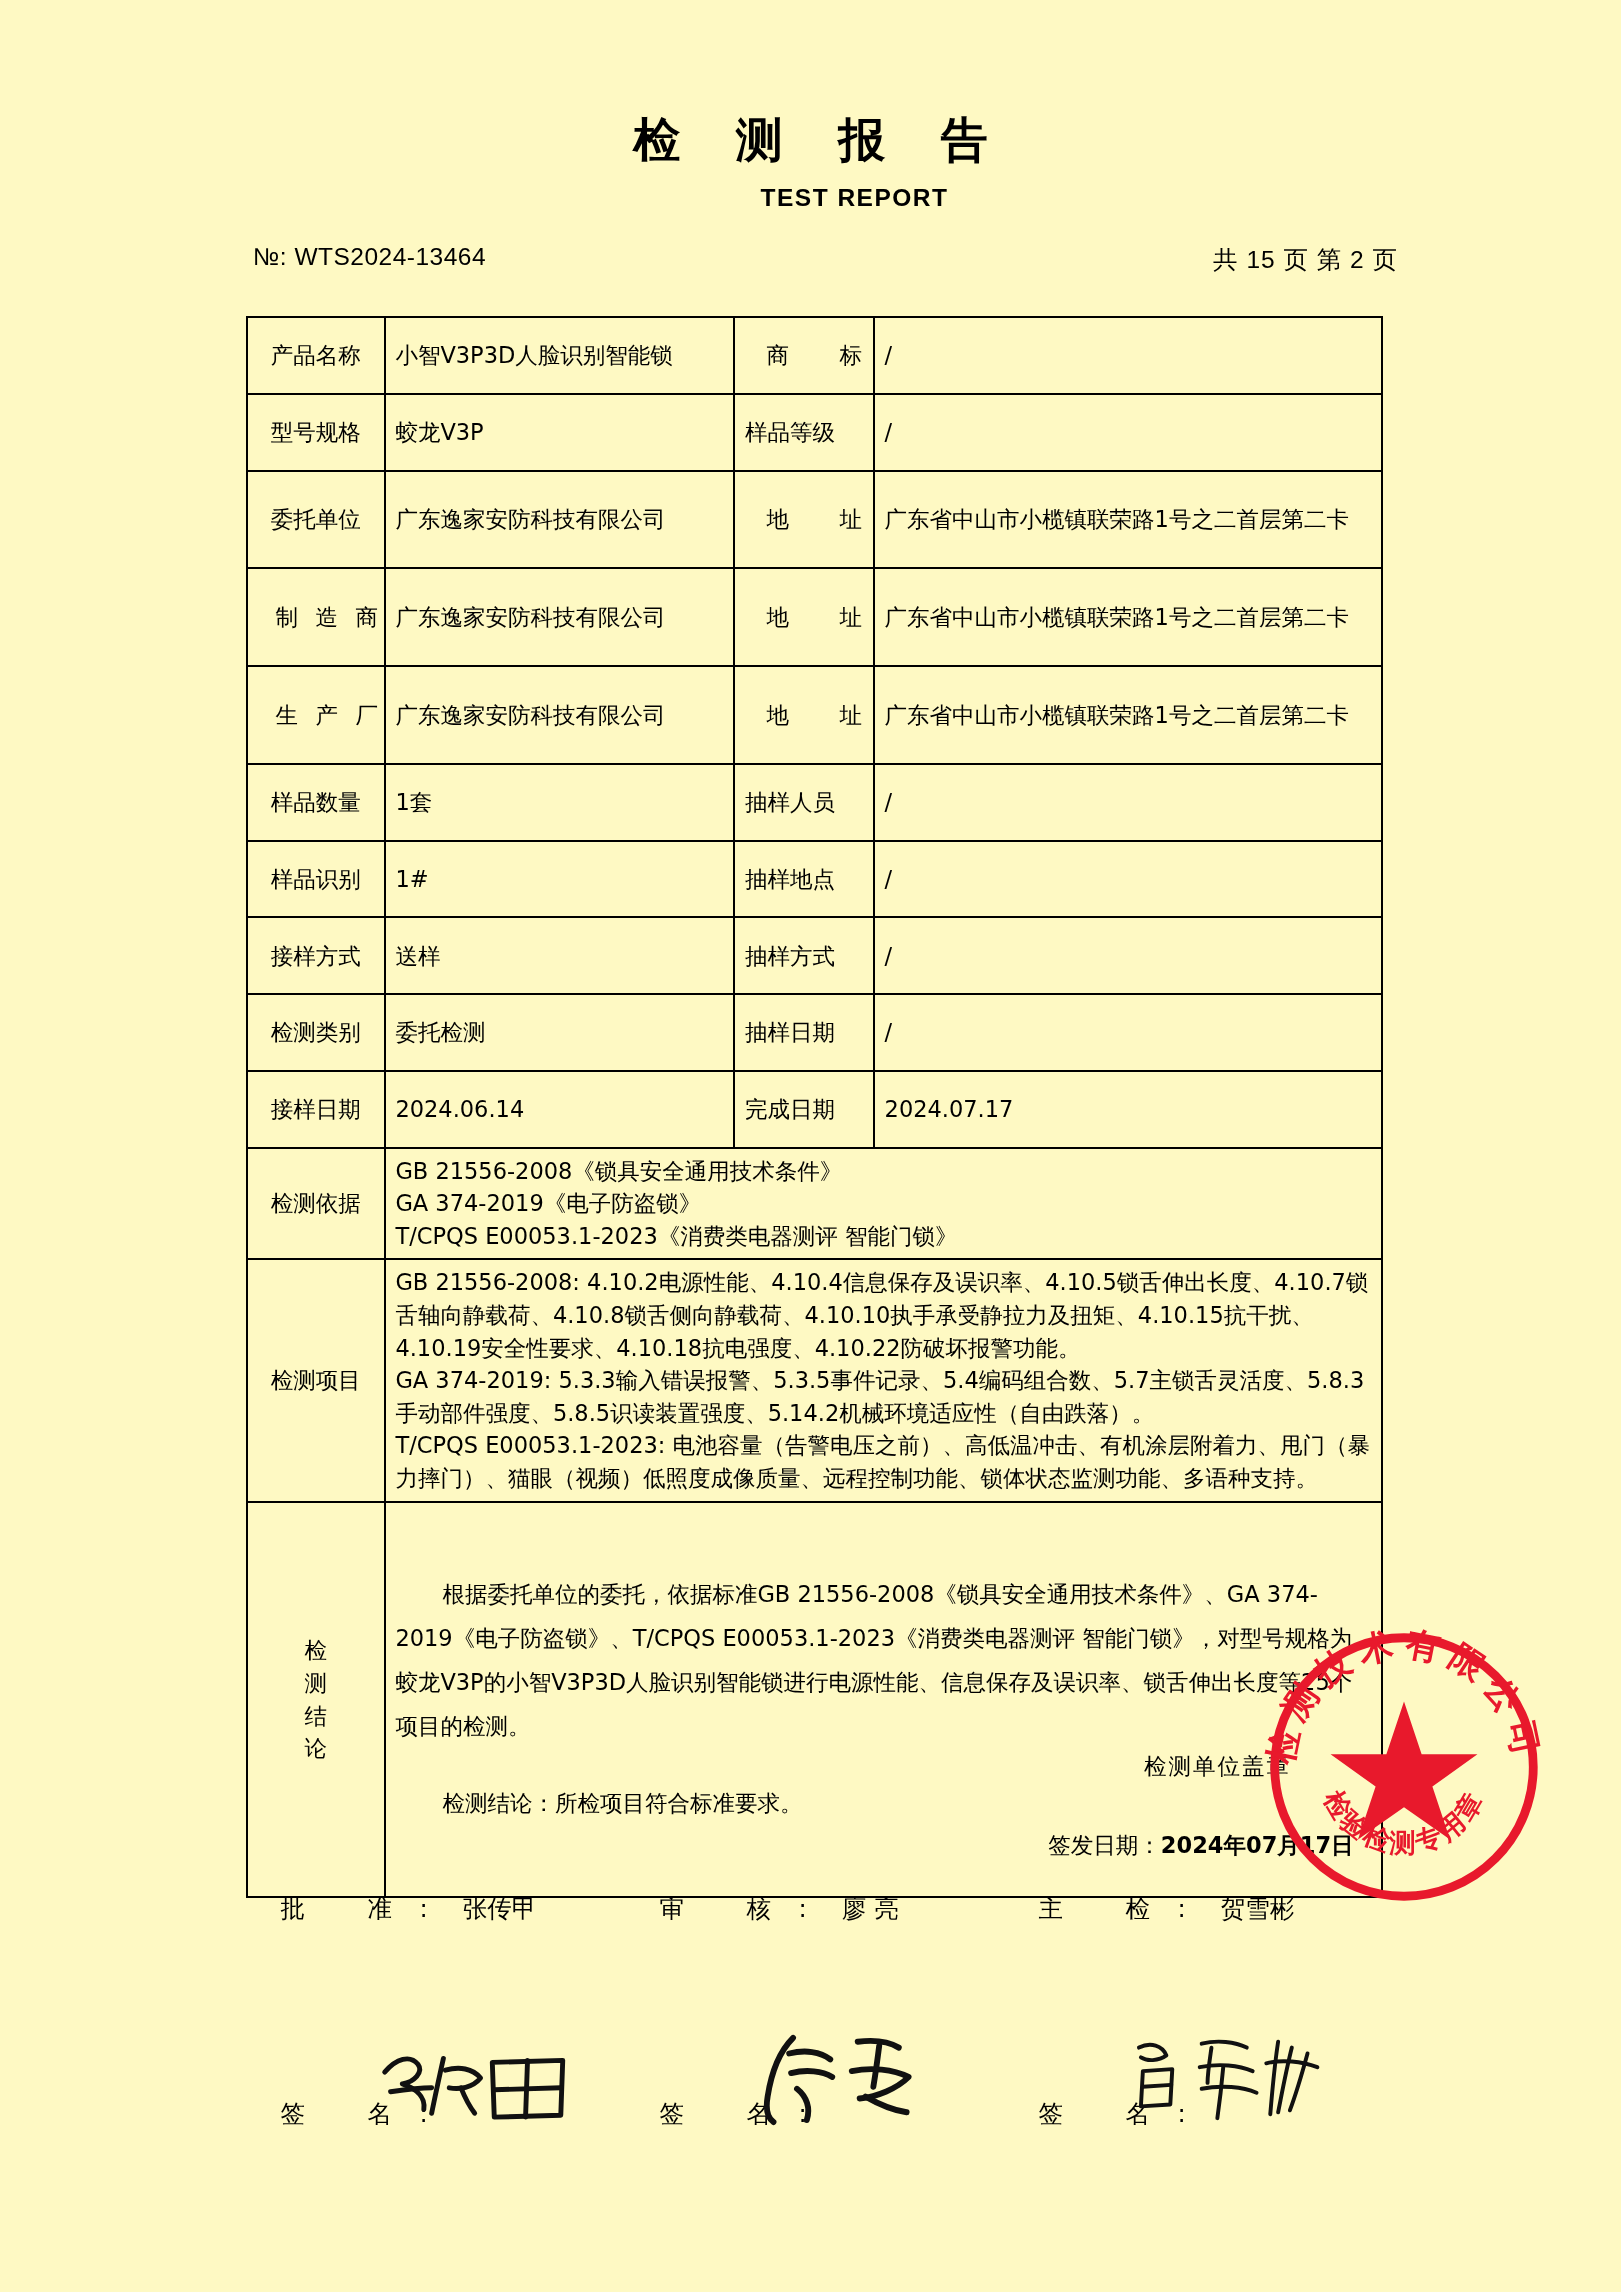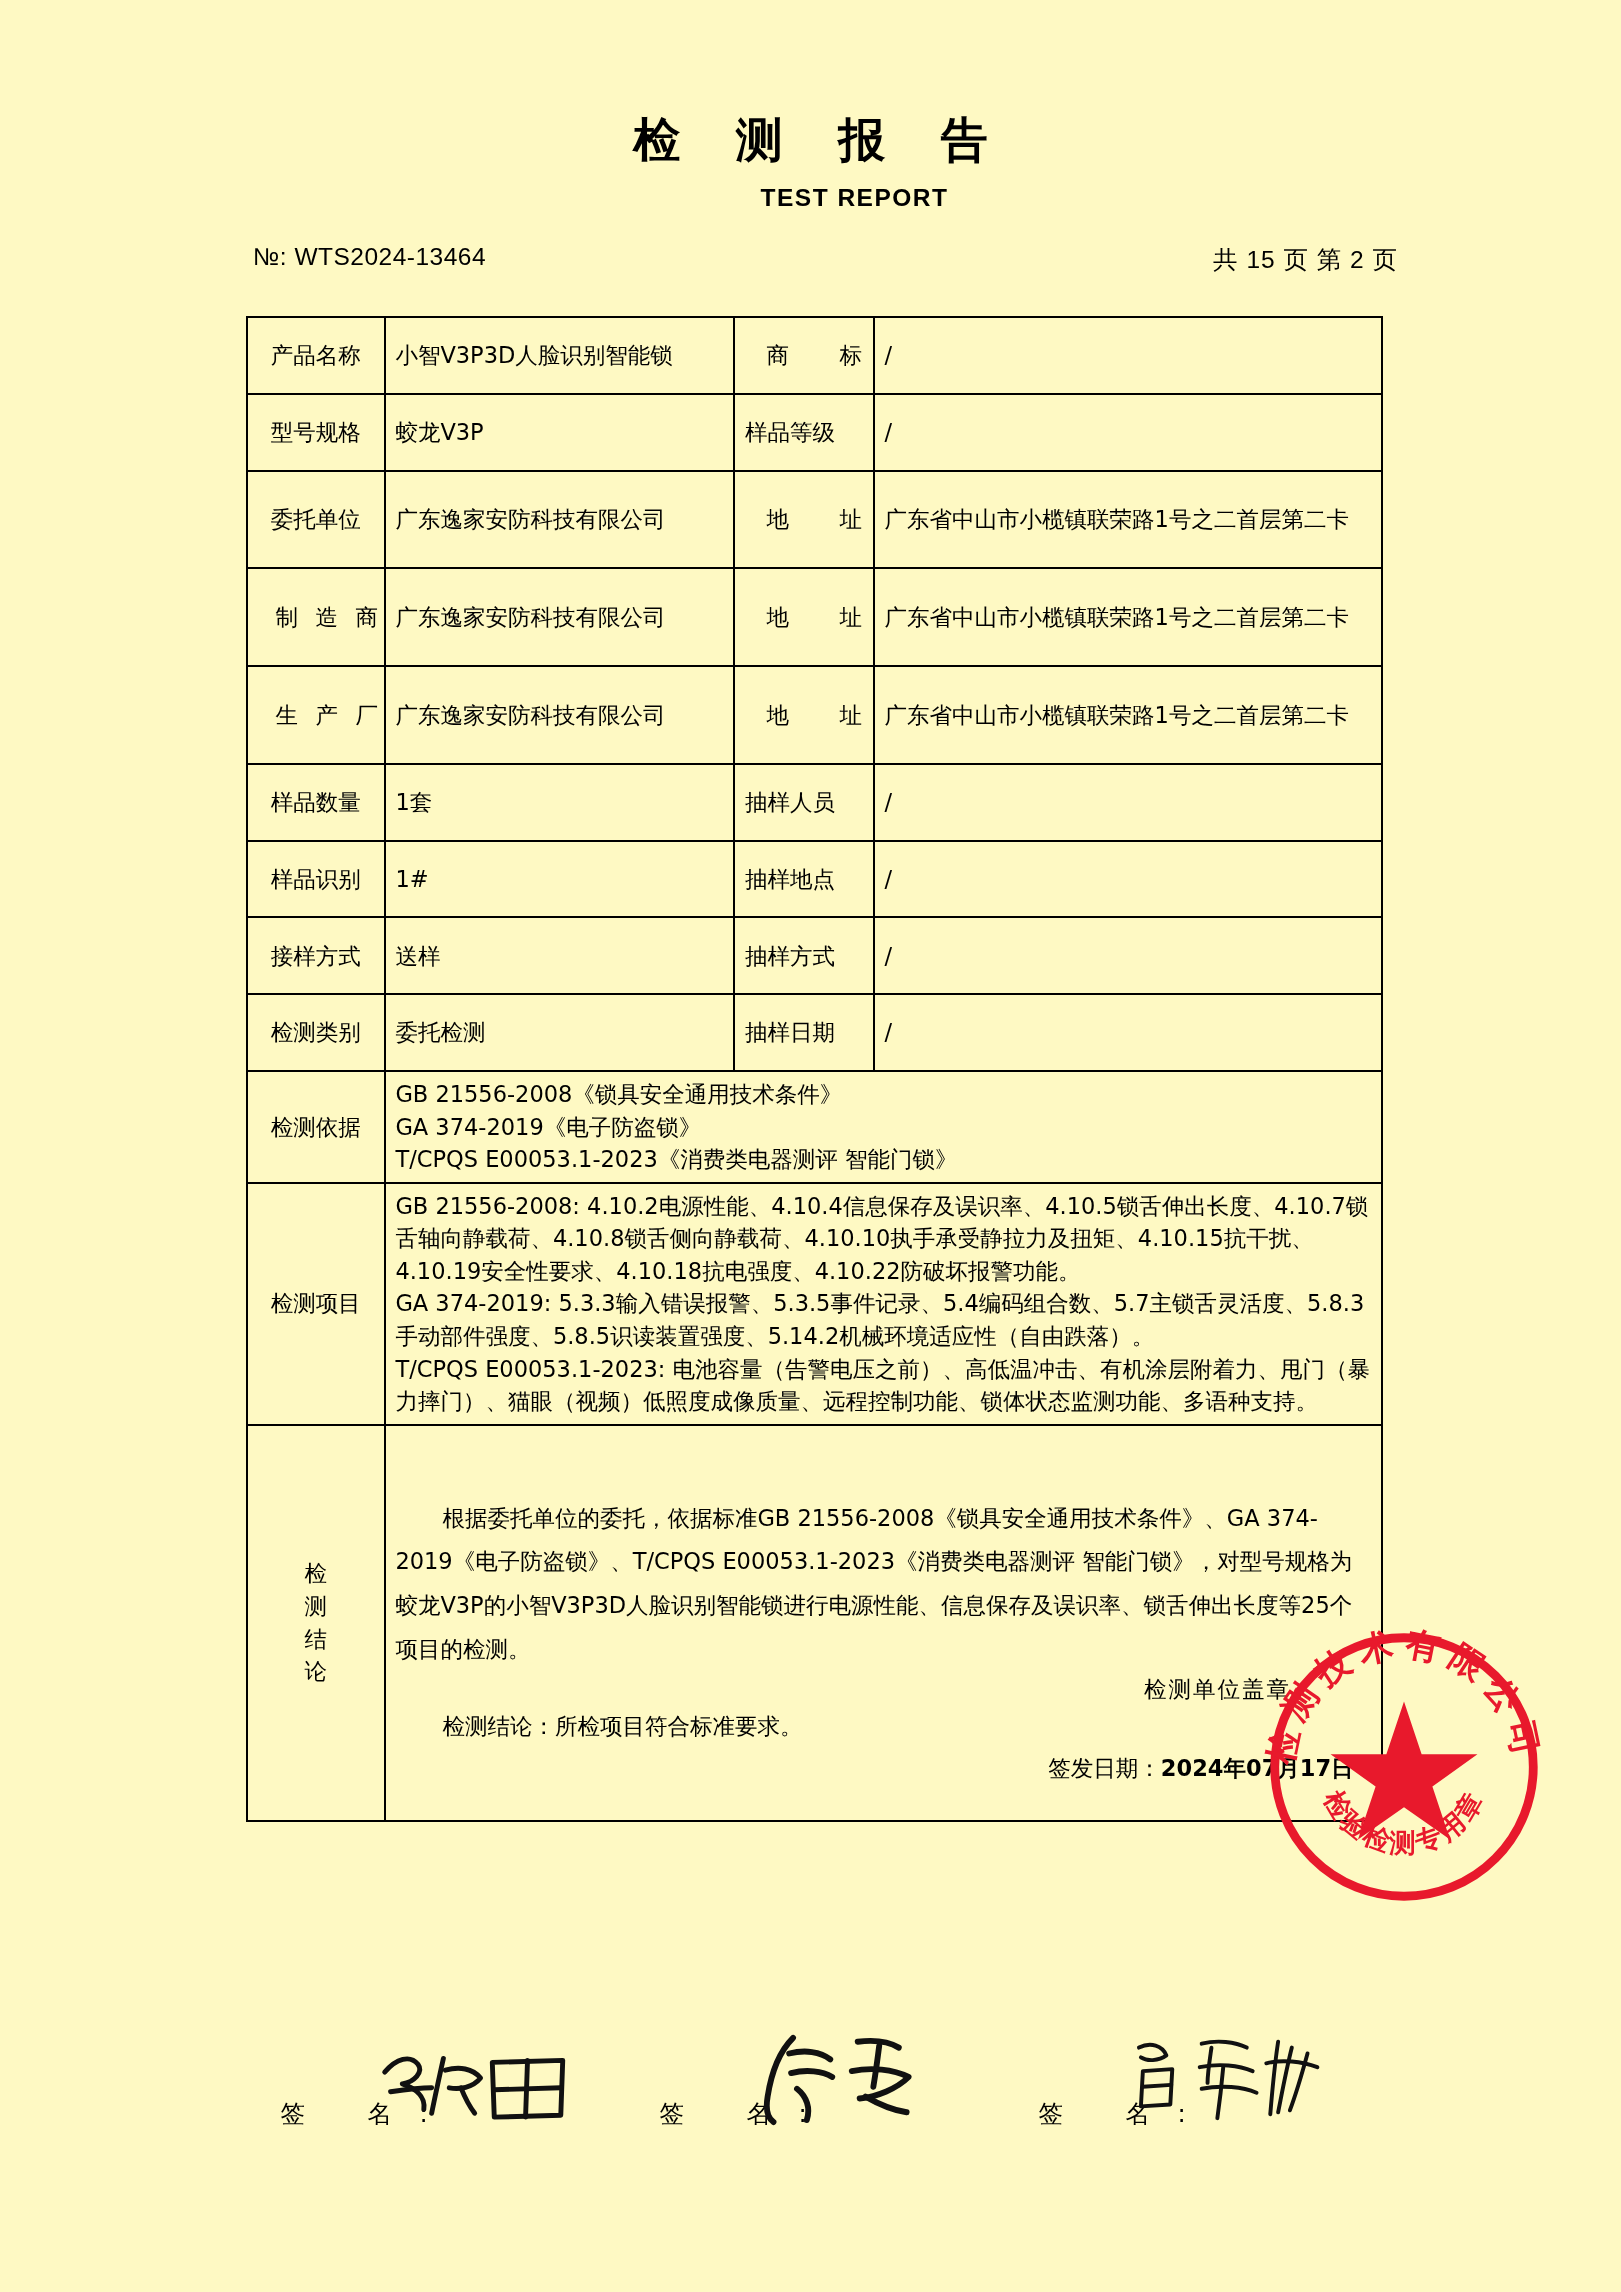--- a/index.html
+++ b/index.html
@@ -278,20 +278,26 @@
         <td class="lbl">接样方式</td>
         <td class="val">送样</td>
         <td class="lbl2">抽样方式</td>
         <td class="val2">/</td>
       </tr>
       <tr class="r-tall">
         <td class="lbl">检测类别</td>
         <td class="val">委托检测</td>
         <td class="lbl2">抽样日期</td>
         <td class="val2">/</td>
+      </tr>
+      <tr class="r-tall">
+        <td class="lbl">接样日期</td>
+        <td class="val">2024.06.14</td>
+        <td class="lbl2">完成日期</td>
+        <td class="val2">2024.07.17</td>
       </tr>
 
       <tr>
         <td class="lbl">检测依据</td>
         <td class="basis-cell" colspan="3">
           <div>GB 21556-2008《锁具安全通用技术条件》</div>
           <div>GA 374-2019《电子防盗锁》</div>
           <div>T/CPQS E00053.1-2023《消费类电器测评 智能门锁》</div>
         </td>
       </tr>
@@ -332,20 +338,34 @@
     <circle cx="145" cy="145" r="132" fill="none" stroke="#e8192c" stroke-width="9"></circle>
     <polygon points="145,78 163,132 220,132 174,165 192,219 145,186 98,219 116,165 70,132 127,132" fill="#e8192c"></polygon>
     <text font-family="DejaVu Serif, Liberation Serif, serif" font-size="35" font-weight="700" fill="#e8192c" letter-spacing="9">
       <textPath href="#arcTop" startOffset="50%" text-anchor="middle">检测技术有限公司</textPath>
     </text>
     <text font-family="DejaVu Serif, Liberation Serif, serif" font-size="27" font-weight="700" fill="#e8192c" letter-spacing="3">
       <textPath href="#arcBot" startOffset="50%" text-anchor="middle">检验检测专用章</textPath>
     </text>
   </svg>
 
+  <div class="sig-row">
+    <div class="sig-col">
+      <span class="k">批 准:</span>
+      <span class="nm">张传甲</span>
+    </div>
+    <div class="sig-col">
+      <span class="k">审 核:</span>
+      <span class="nm">廖 亮</span>
+    </div>
+    <div class="sig-col">
+      <span class="k">主 检:</span>
+      <span class="nm">贺雪彬</span>
+    </div>
+  </div>
 
   <div class="sign-row">
     <div class="sign-col">
       <span class="k">签 名:</span>
       <svg class="sign-img" width="225" height="93" viewBox="0 0 230 95">
         <g fill="none" stroke="#111" stroke-width="5" stroke-linecap="round" stroke-linejoin="round">
           <path d="M14 40 C26 26, 40 22, 48 32 C54 40, 44 50, 32 52 C44 56, 56 64, 54 78"></path>
           <path d="M20 60 C34 58, 48 56, 62 56"></path>
           <path d="M74 26 C70 44, 66 62, 62 82"></path>
           <path d="M76 38 C90 34, 104 36, 112 46 C104 56, 90 58, 80 56"></path>

